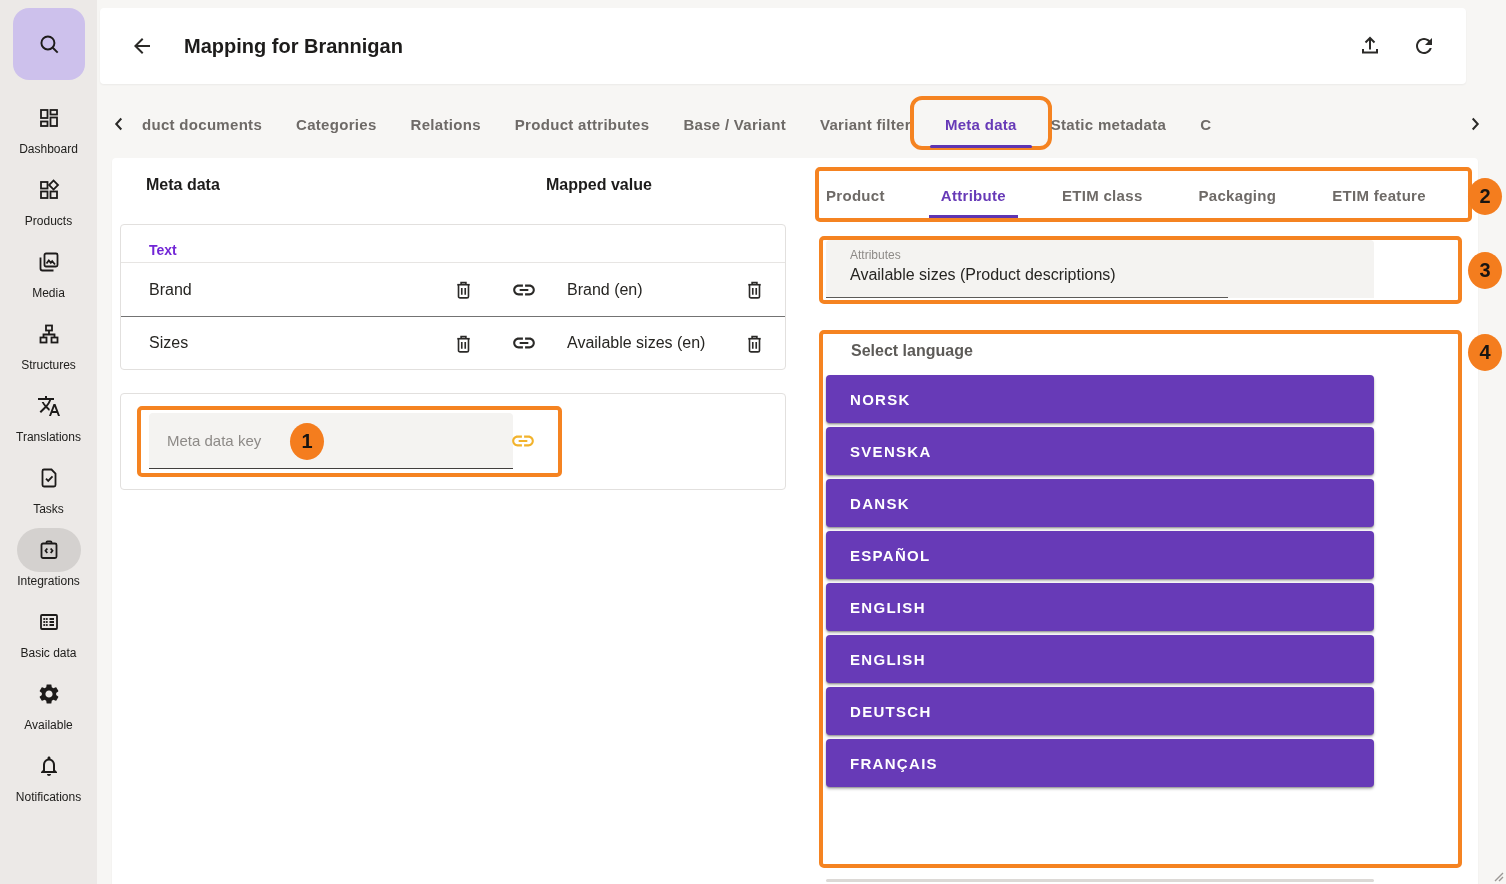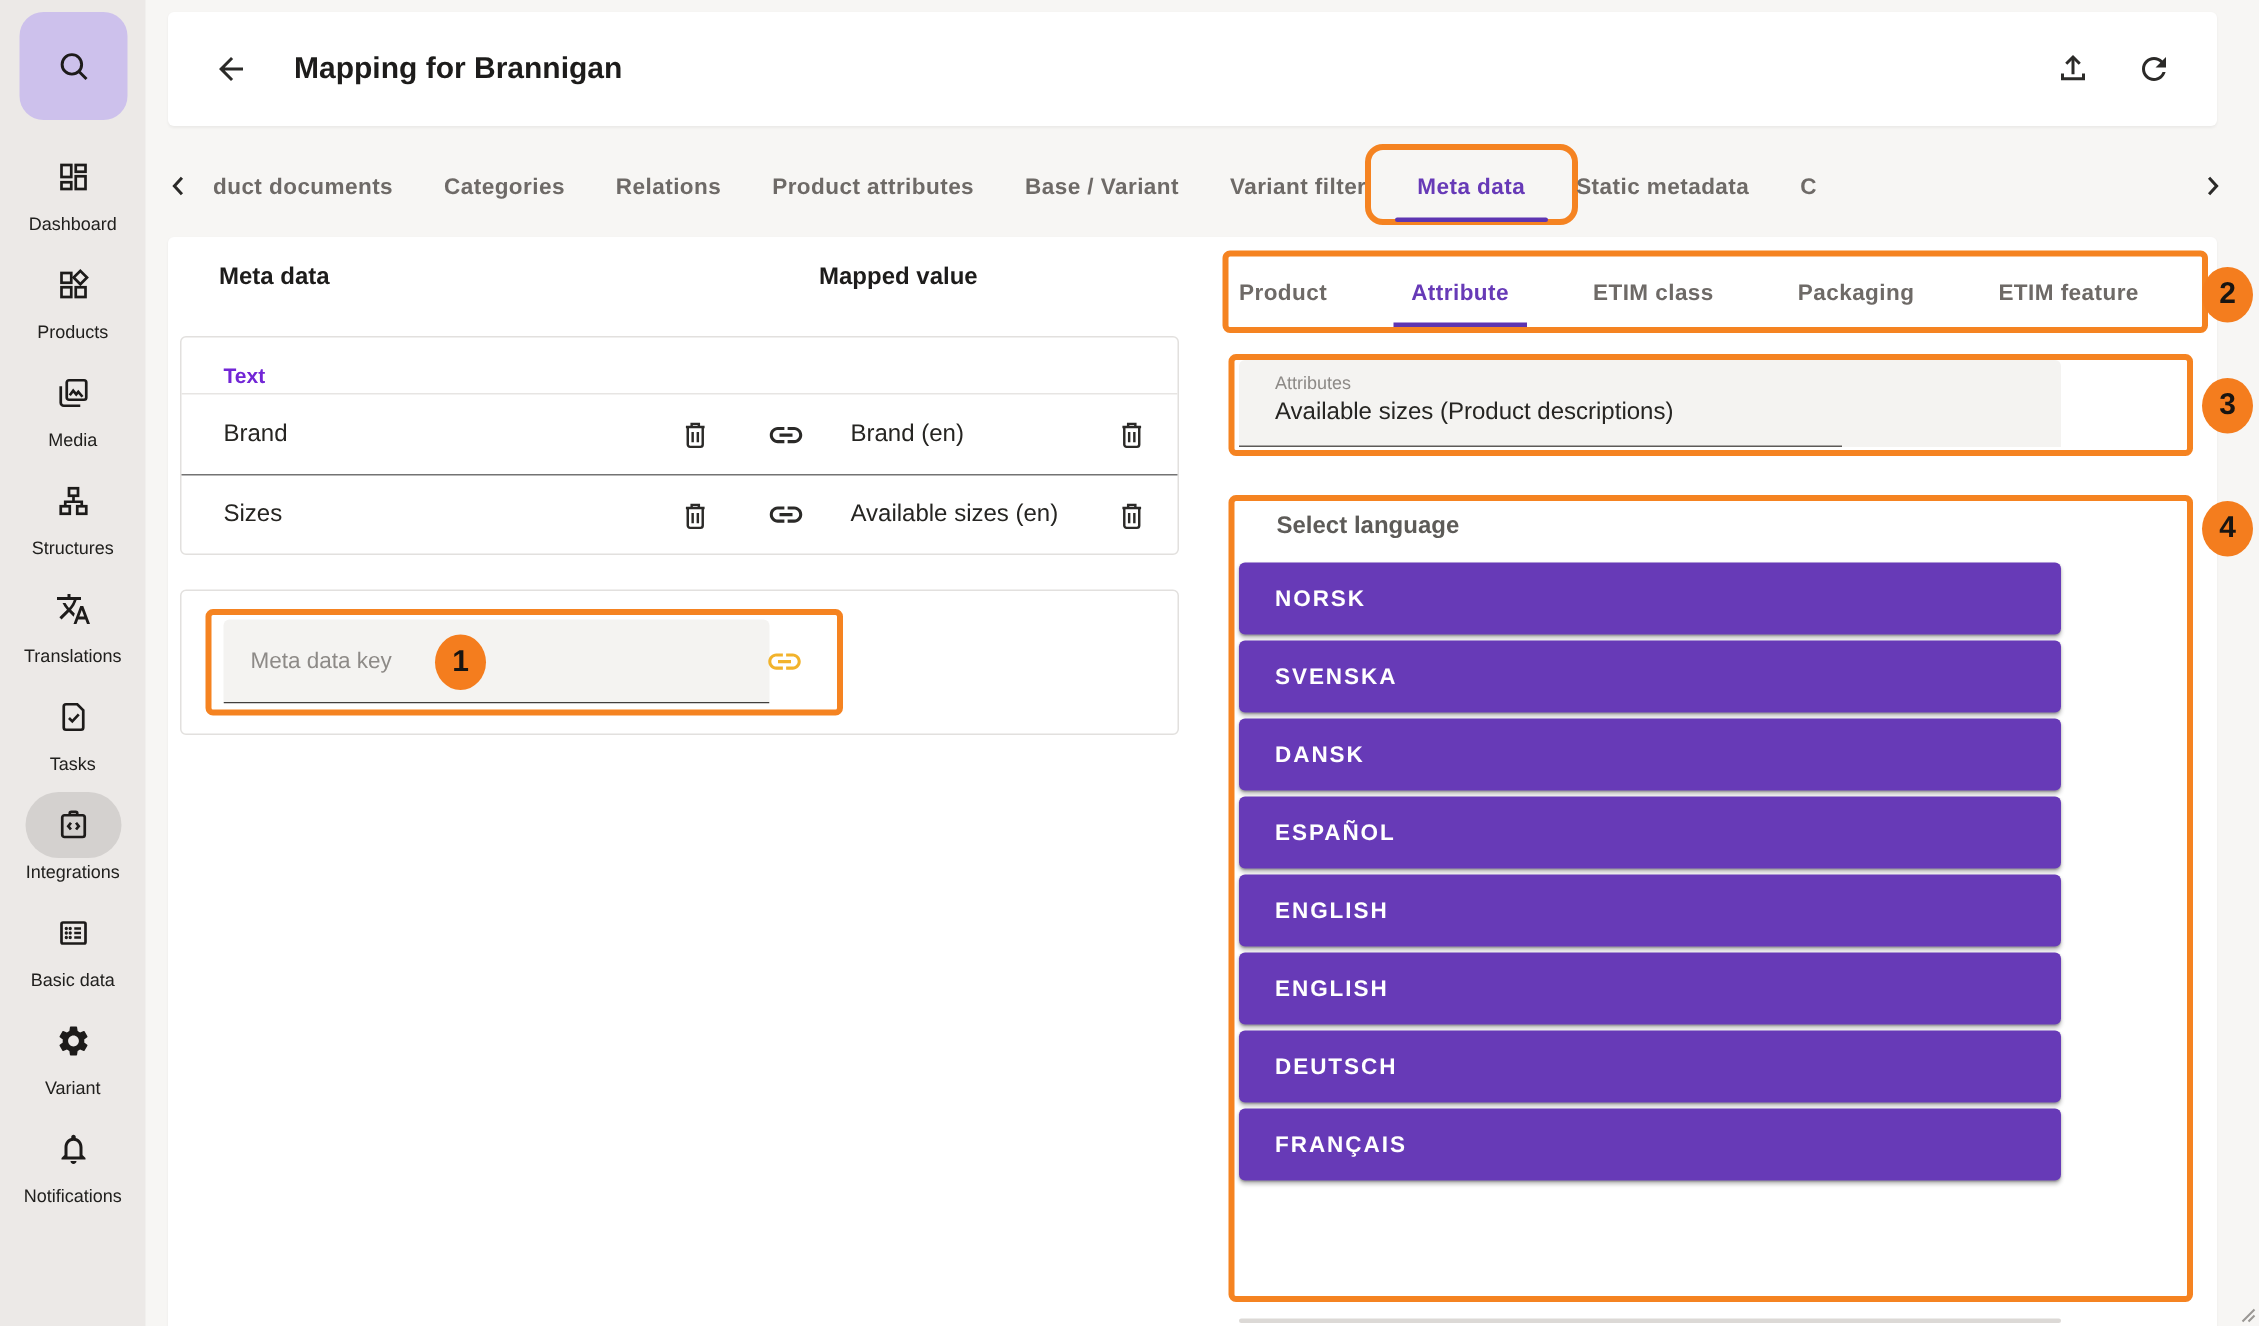--- a/index.html
+++ b/index.html
@@ -25,21 +25,21 @@
     display:flex; align-items:center; justify-content:center;
   }
   .nav { margin-top:16px; display:flex; flex-direction:column; align-items:flex-end; gap:12px; }
   .nav-item { width:97px; display:flex; flex-direction:column; align-items:center; cursor:pointer; }
   .nav-pill { width:64px; height:44px; border-radius:22px; display:flex; align-items:center; justify-content:center; }
   .nav-item.active .nav-pill { background:#d4d1cf; }
   .nav-label { margin-top:2px; font-size:12px; color:#21201e; }
 
   
   .header-card {
-    position:absolute; left:112px; top:8px; width:1366px; height:76px;
+    position:absolute; left:100px; top:8px; width:1366px; height:76px;
     background:#fff; border-radius:4px; box-shadow:0 1px 2px rgba(0,0,0,.05);
     display:flex; align-items:center; padding:0 30px;
   }
   .page-title { margin-left:30px; font-size:20px; font-weight:700; color:#1d1c1b; }
   .header-actions { margin-left:auto; display:flex; gap:30px; }
 
   
   .tabbar {
     position:absolute; left:104px; top:96px; width:1386px; height:56px;
     display:flex; align-items:center;
@@ -261,21 +261,21 @@
       <span class="nav-label">Basic data</span>
     </div>
     <div class="nav-item">
       <span class="nav-pill">
           <span>
         <svg width="24" height="24" viewBox="0 0 24 24" fill="#1d1b1a">
           <path d="M19.14 12.94c.04-.3.06-.61.06-.94 0-.32-.02-.64-.07-.94l2.03-1.58c.18-.14.23-.41.12-.61l-1.92-3.32c-.12-.22-.37-.29-.59-.22l-2.39.96c-.5-.38-1.03-.7-1.62-.94l-.36-2.54c-.04-.24-.24-.41-.48-.41h-3.84c-.24 0-.43.17-.47.41l-.36 2.54c-.59.24-1.13.57-1.62.94l-2.39-.96c-.22-.08-.47 0-.59.22L2.74 8.87c-.12.21-.08.47.12.61l2.03 1.58c-.05.3-.09.63-.09.94s.02.64.07.94l-2.03 1.58c-.18.14-.23.41-.12.61l1.92 3.32c.12.22.37.29.59.22l2.39-.96c.5.38 1.03.7 1.62.94l.36 2.54c.05.24.24.41.48.41h3.84c.24 0 .44-.17.47-.41l.36-2.54c.59-.24 1.13-.56 1.62-.94l2.39.96c.22.08.47 0 .59-.22l1.92-3.32c.12-.22.07-.47-.12-.61l-2.01-1.58zM12 15.6c-1.98 0-3.6-1.62-3.6-3.6s1.62-3.6 3.6-3.6 3.6 1.62 3.6 3.6-1.62 3.6-3.6 3.6z"></path>
         </svg>
           </span>
         </span>
-      <span class="nav-label">Variant</span>
+      <span class="nav-label">Available</span>
     </div>
     <div class="nav-item">
       <span class="nav-pill">
           <span>
         <svg width="24" height="24" viewBox="0 0 24 24" fill="#1d1b1a">
           <path d="M12 22c1.1 0 2-.9 2-2h-4c0 1.1.89 2 2 2zm6-6v-5c0-3.07-1.63-5.64-4.5-6.32V4c0-.83-.67-1.5-1.5-1.5s-1.5.67-1.5 1.5v.68C7.64 5.36 6 7.92 6 11v5l-2 2v1h16v-1l-2-2zm-2 1H8v-6c0-2.48 1.51-4.5 4-4.5s4 2.02 4 4.5v6z"></path>
         </svg>
           </span>
         </span>
       <span class="nav-label">Notifications</span>

